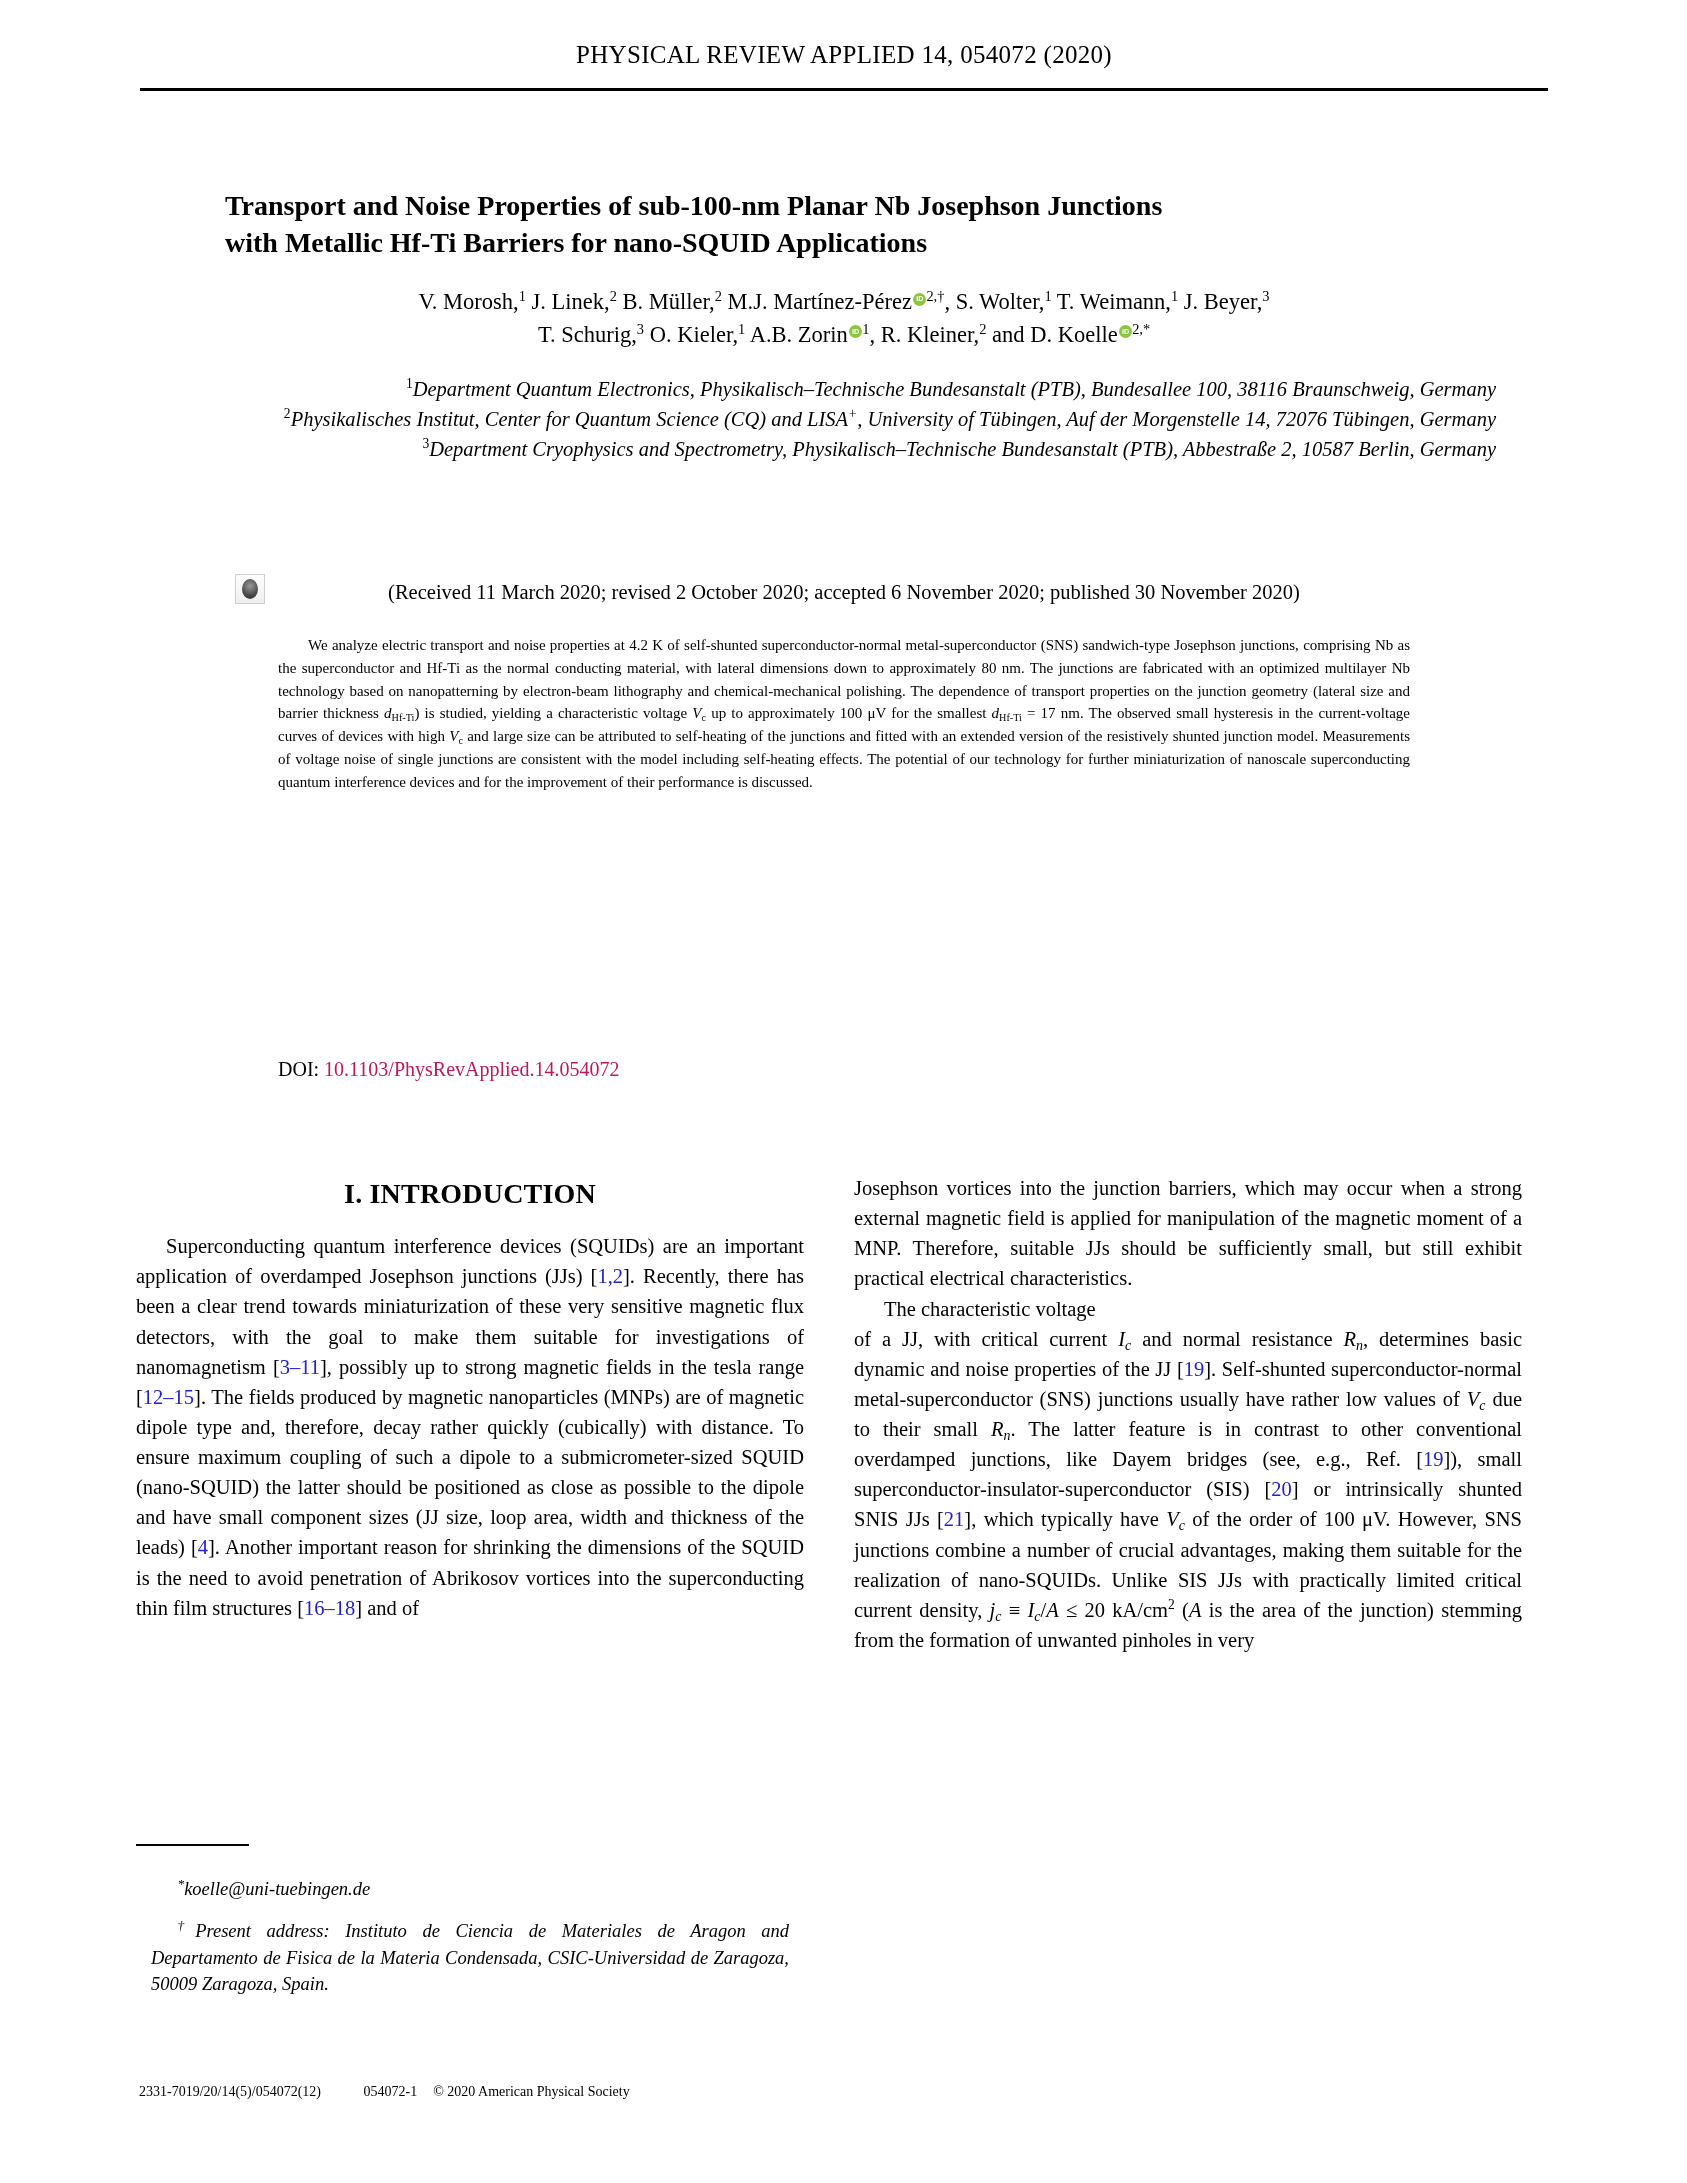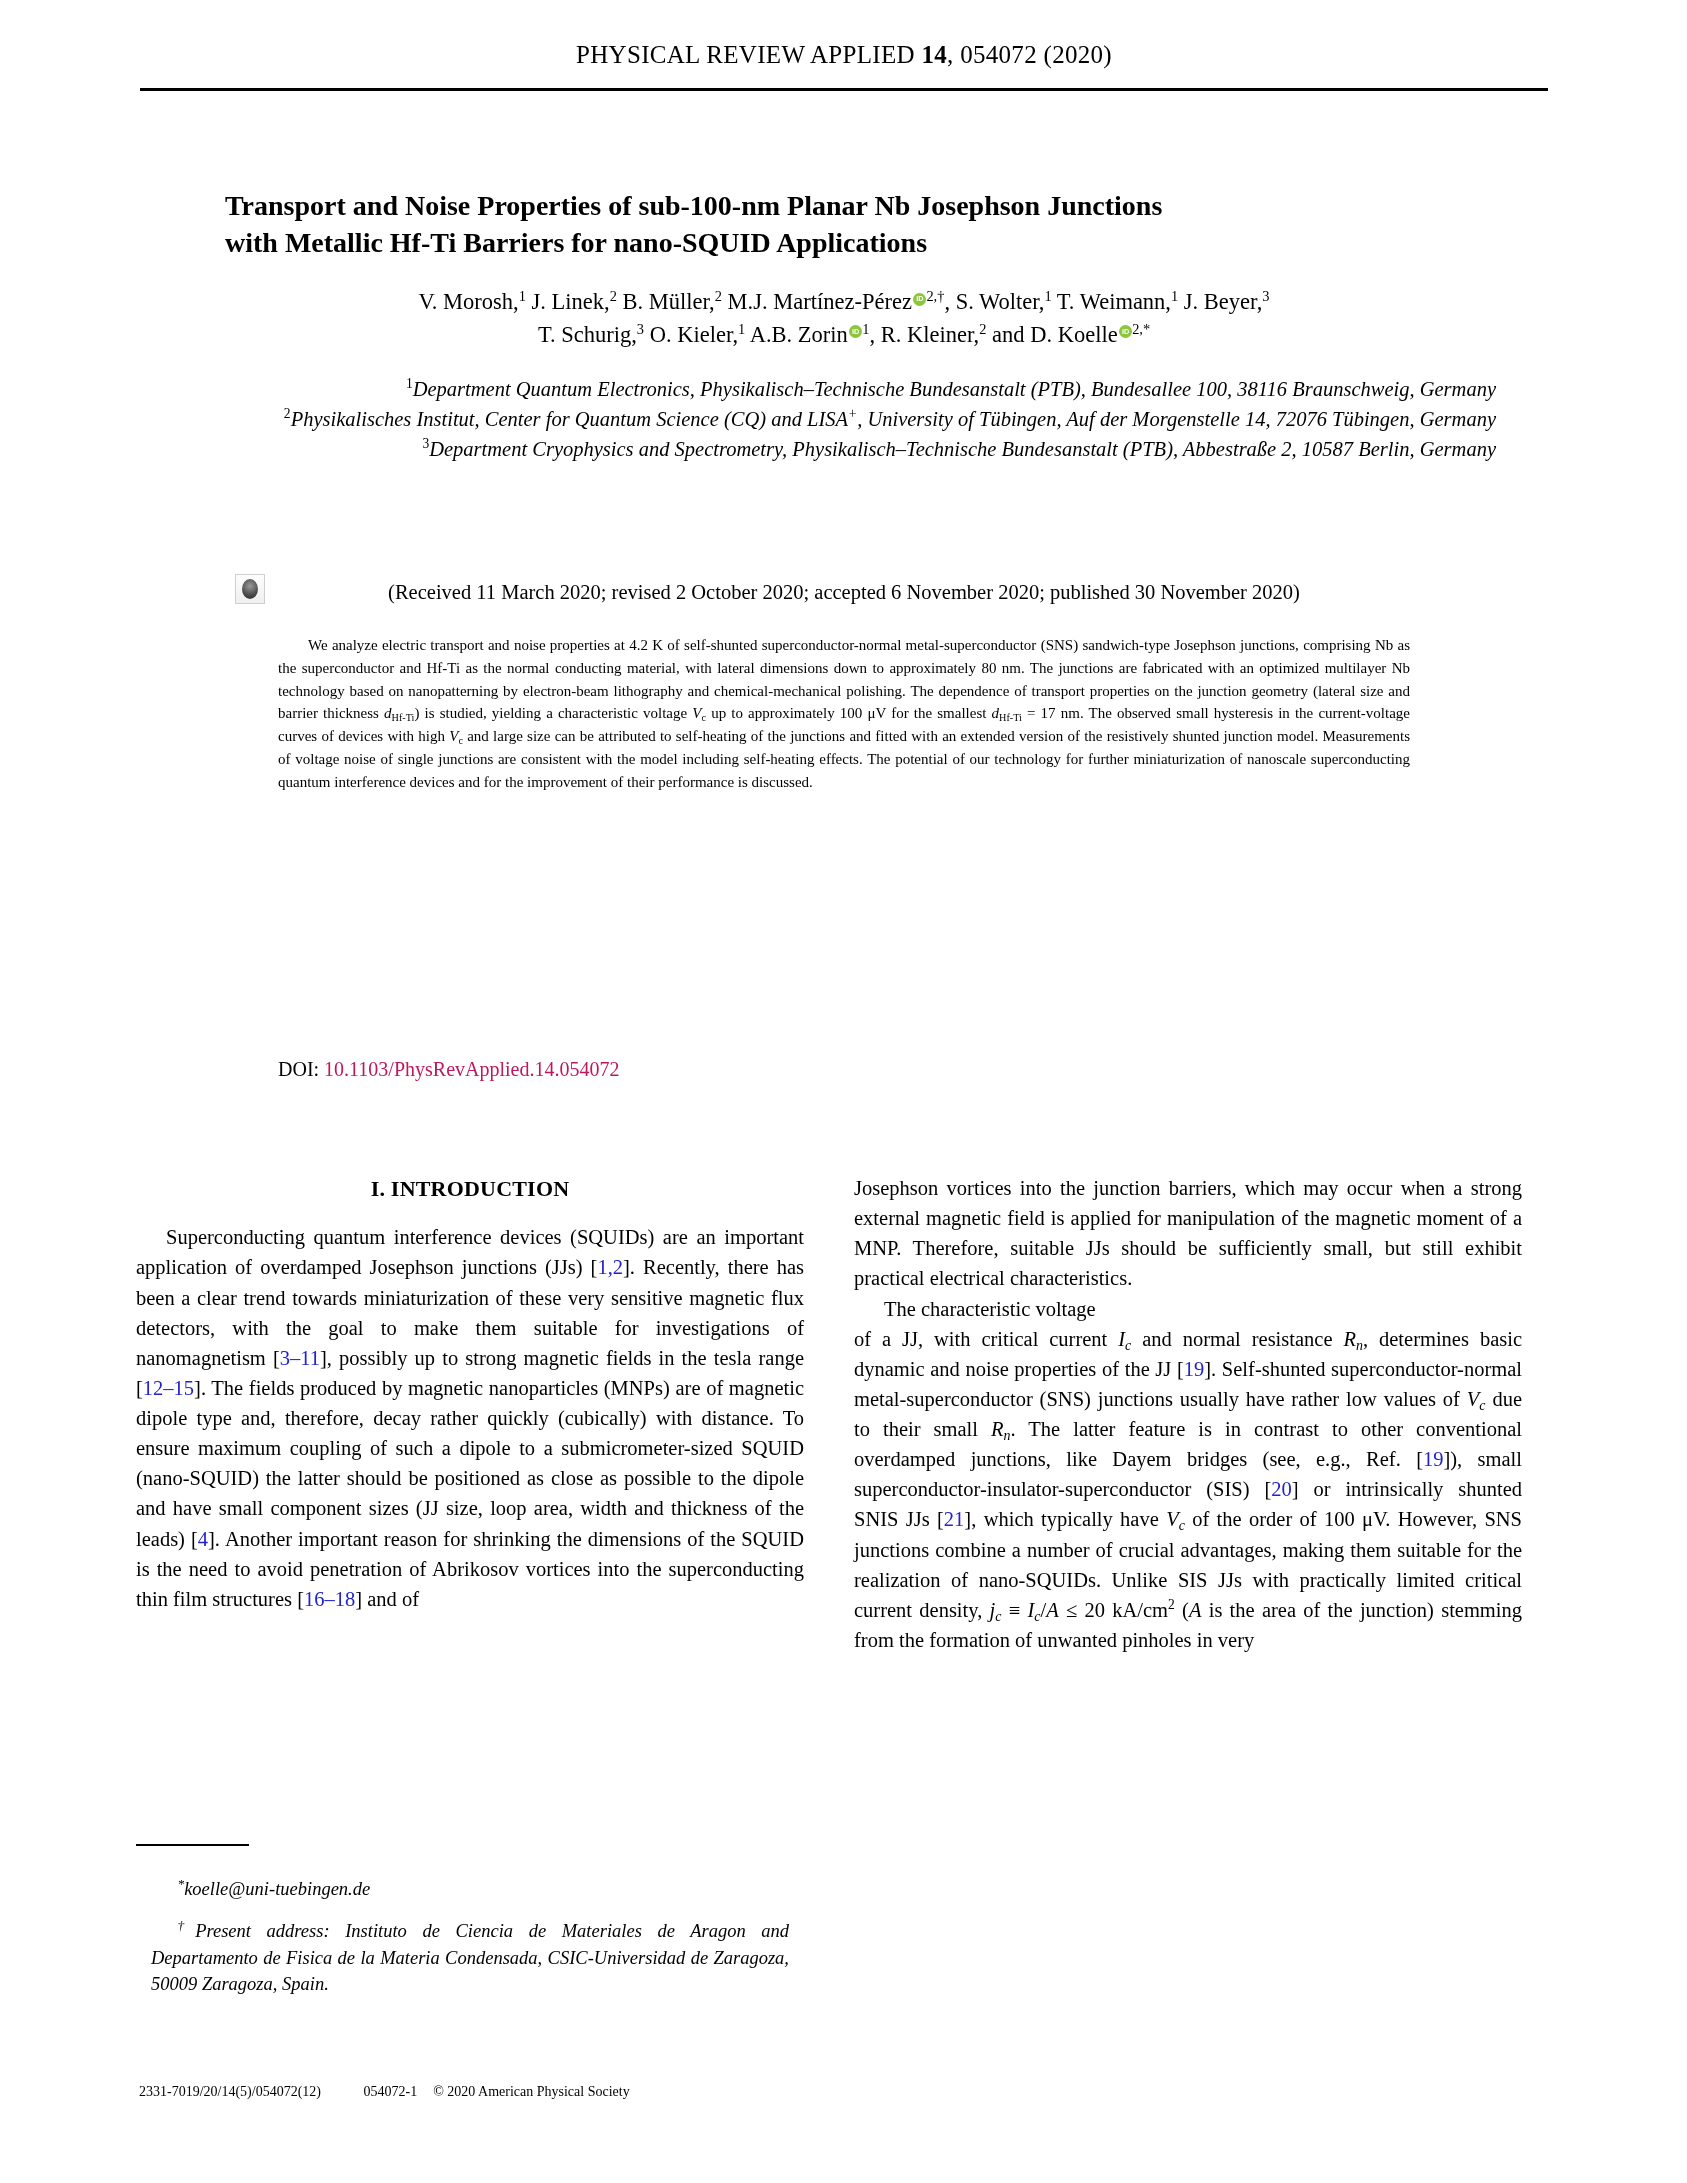--- a/index.html
+++ b/index.html
@@ -26,21 +26,21 @@
   .running-head {
     position: absolute;
     top: 41px;
     left: 139px;
     right: 139px;
     text-align: center;
     font-size: 25px;
     letter-spacing: 0.3px;
   }
   .running-head .journal { font-variant: small-caps; }
-  .rh-vol { font-weight: bold; text-align: center; }
+  .rh-vol { font-weight: normal; text-align: center; }
   .head-rule {
     position: absolute;
     top: 88px;
     left: 140px;
     right: 140px;
     border-top: 3.3px solid #000;
   }
 
   
   .title-block {
@@ -161,21 +161,21 @@
     font-size: 20.5px;
     line-height: 1.47;
     text-align: justify;
   }
   .col-left  { left: 136px; }
   .col-right { left: 854px; }
 
   .section-head {
     text-align: center;
     font-weight: bold;
-    font-size: 22px;
+    font-size: 28px;
     margin: 0 0 17px 0;
     letter-spacing: 0.2px;
   }
   .col p { margin: 0; text-indent: 30px; }
   .col p.noindent { text-indent: 0; }
   .ref { color: #2222cc; }
 
   
   .equation {
     position: relative;

